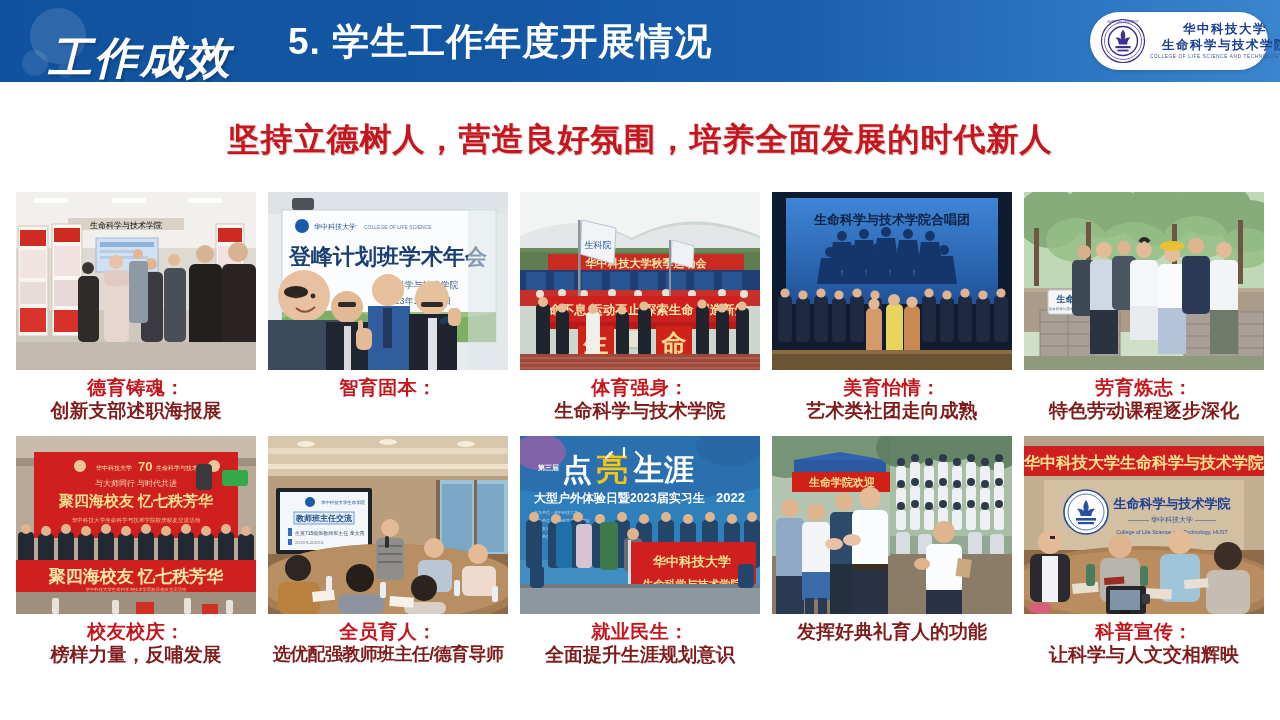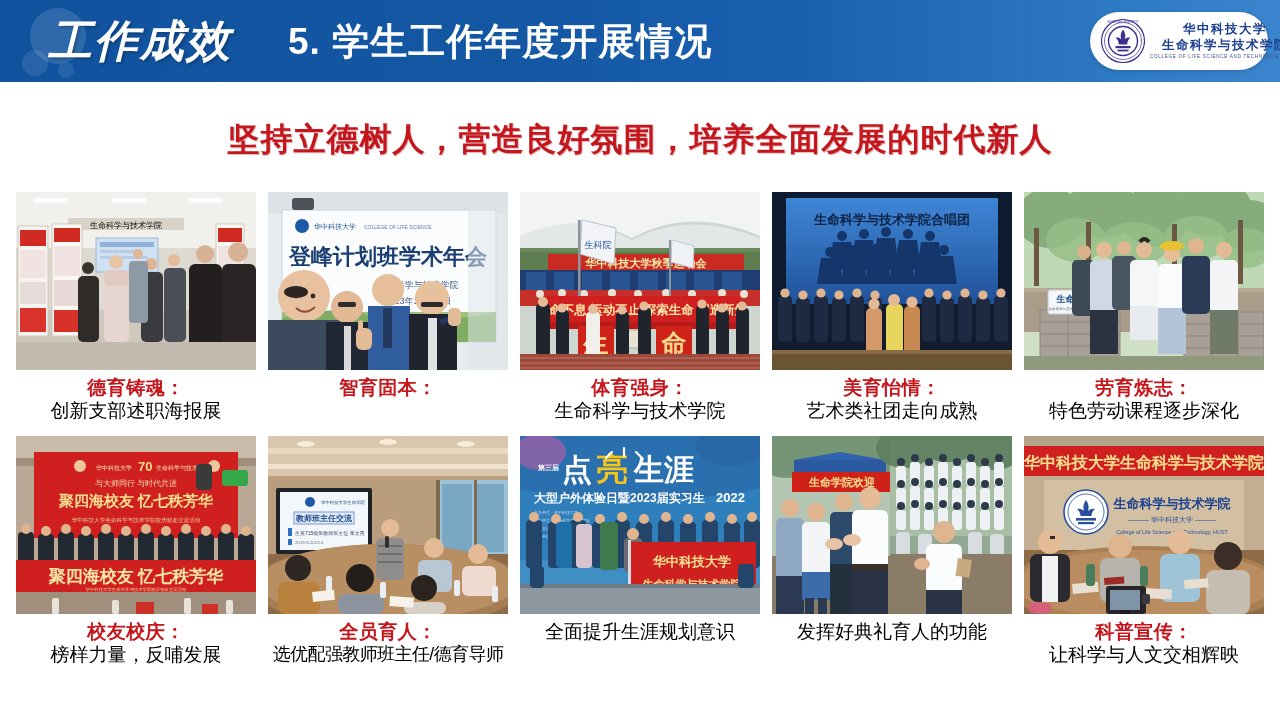--- a/index.html
+++ b/index.html
@@ -19,21 +19,21 @@
   }
   .header-bubble{
     position:absolute;border-radius:50%;
     background:rgba(255,255,255,0.13);
   }
   .bubble-a{width:56px;height:56px;left:30px;top:8px;}
   .bubble-b{width:26px;height:26px;left:22px;top:50px;background:rgba(255,255,255,0.10);}
   .bubble-c{width:16px;height:16px;left:58px;top:62px;background:rgba(255,255,255,0.09);}
 
   .header-kicker{
-    position:absolute;left:48px;top:11px;
+    position:absolute;left:48px;top:28px;
     font-size:44px;font-weight:bold;font-style:italic;
     color:#ffffff;letter-spacing:2px;
     line-height:60px;
     text-shadow:2px 2px 3px rgba(0,0,0,0.22);
     white-space:nowrap;
   }
   .header-title{
     position:absolute;left:288px;top:14px;
     font-size:37px;font-weight:bold;
     color:#ffffff;letter-spacing:1px;
@@ -105,22 +105,22 @@
 
   .caption{
     margin-top:6px;text-align:center;
     line-height:23px;
   }
   .cap-head{
     display:block;font-size:19px;font-weight:bold;
     color:#c4161c;white-space:nowrap;letter-spacing:0.5px;
   }
   .cap-sub{
-    display:block;font-size:19px;font-weight:normal;
-    color:#000000;white-space:nowrap;letter-spacing:0px;text-align:center;
+    display:block;font-size:19px;font-weight:bold;
+    color:#7f1d1d;white-space:nowrap;letter-spacing:0px;text-align:center;
   }
   .cell-wide .cap-sub{font-size:18px;letter-spacing:-0.6px;}
 </style>
 </head>
 <body>
 
 <div class="header">
   <span class="header-bubble bubble-a"></span>
   <span class="header-bubble bubble-b"></span>
   <span class="header-bubble bubble-c"></span>
@@ -785,20 +785,21 @@
           <rect x="108" y="104" width="3" height="72" fill="#d8dde2"></rect>
           <rect x="0" y="150" width="240" height="28" fill="#8d97a0"></rect>
           <rect x="0" y="148" width="240" height="4" fill="#6f7a84"></rect>
           <g fill="#23456a">
             <rect x="10" y="130" width="14" height="22" rx="4"></rect>
               <rect x="218" y="128" width="16" height="24" rx="4"></rect>
           </g>
         </svg>
       </div>
       <div class="caption">
+        <span class="cap-head">就业民生：</span>
         <span class="cap-sub">全面提升生涯规划意识</span>
       </div>
     </div>
 
     <div class="cell">
       <div class="photo">
         <svg width="240" height="178" viewBox="0 0 240 178">
           <rect width="240" height="178" fill="#9fb6a2"></rect>
 
           <rect x="0" y="0" width="118" height="178" fill="#b4c6b2"></rect>

